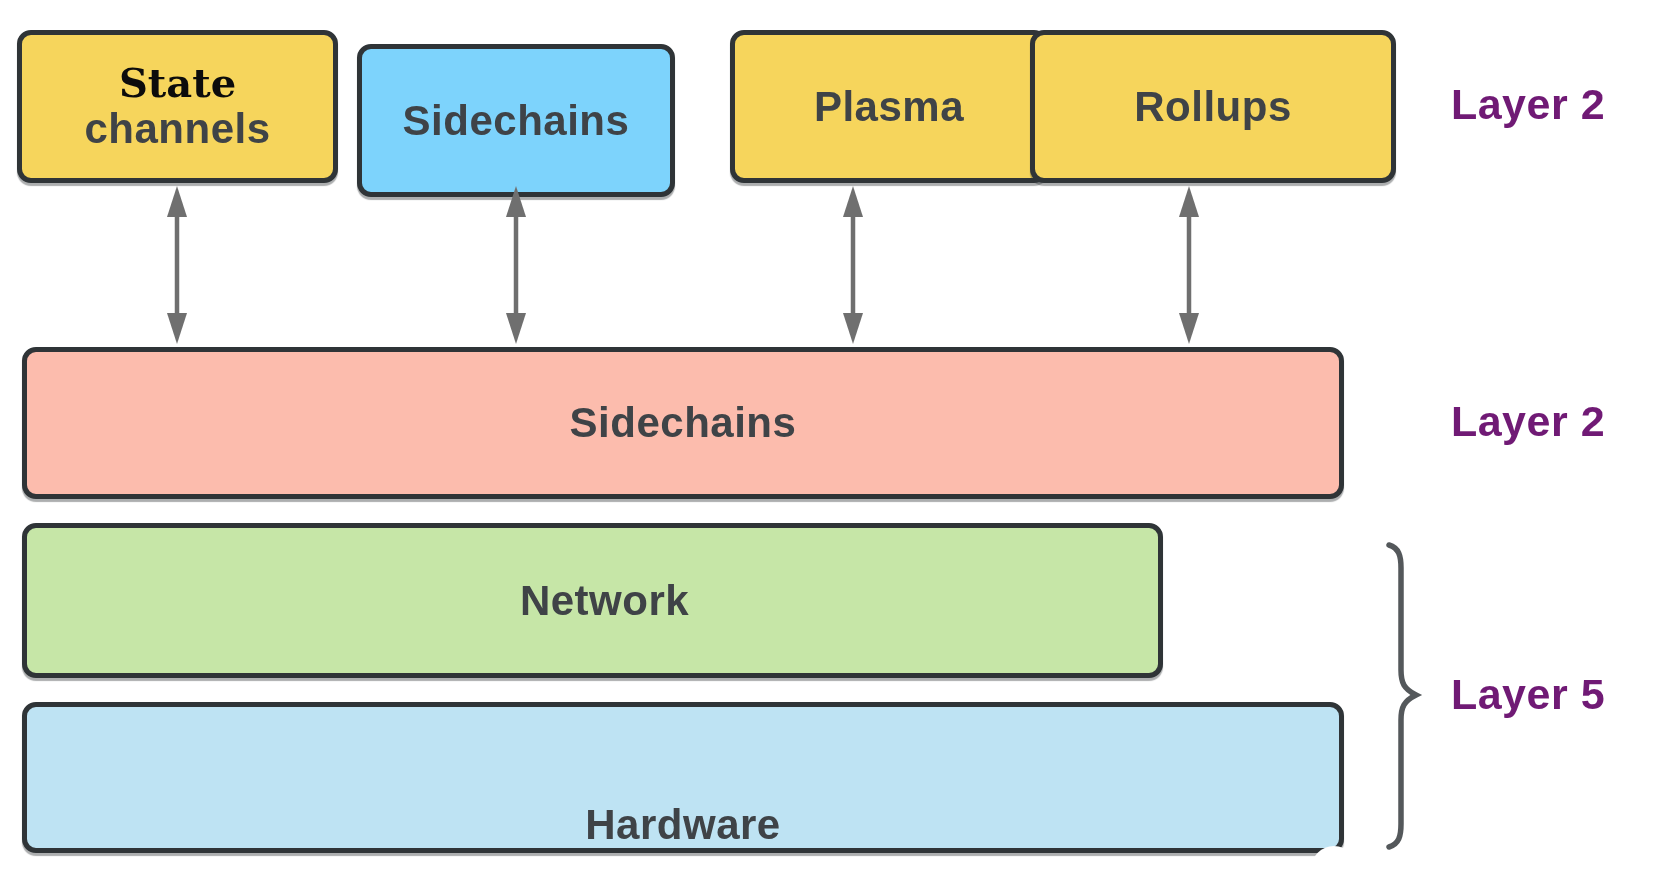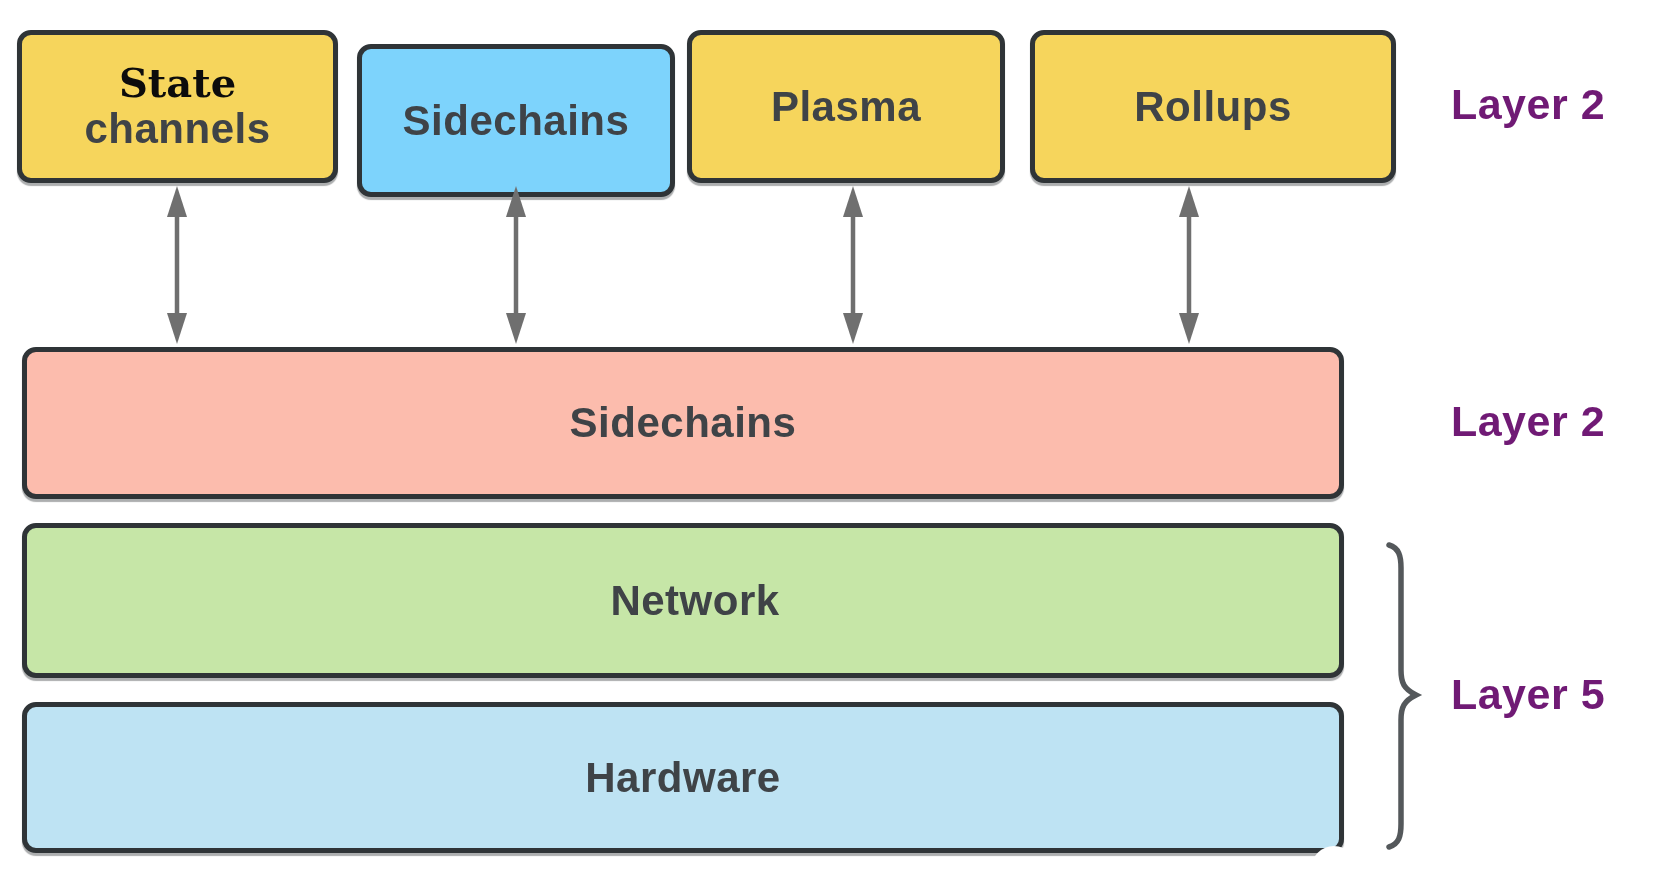--- a/index.html
+++ b/index.html
@@ -82,21 +82,21 @@
     <div class="node-label">
       <span class="serif-word">State</span>
       <span>channels</span>
     </div>
   </div>
 
   <div class="box" style="left: 357px; top: 44px; width: 318px; height: 153px; background-color: #7dd3fc;">
     <div class="node-label">Sidechains</div>
   </div>
 
-  <div class="box" style="left: 687px; top: 30px; width: 318px; height: 153px; background-color: rgb(246, 213, 92);">
+  <div class="box" style="left: 730px; top: 30px; width: 318px; height: 153px; background-color: rgb(246, 213, 92);">
     <div class="node-label">Plasma</div>
   </div>
 
   <div class="box" style="left: 1030px; top: 30px; width: 366px; height: 153px; background-color: rgb(246, 213, 92);">
     <div class="node-label">Rollups</div>
   </div>
 
   <svg class="arrow" style="left:159px; top:185px;" viewBox="0 0 36 160">
     <line x1="18" y1="27" x2="18" y2="133" stroke="#6F6F6F" stroke-width="4.5"></line>
     <polygon points="18,1 8,32 28,32" fill="#6F6F6F"></polygon>
@@ -118,25 +118,25 @@
   <svg class="arrow" style="left:1171px; top:185px;" viewBox="0 0 36 160">
     <line x1="18" y1="27" x2="18" y2="133" stroke="#6F6F6F" stroke-width="4.5"></line>
     <polygon points="18,1 8,32 28,32" fill="#6F6F6F"></polygon>
     <polygon points="18,159 8,128 28,128" fill="#6F6F6F"></polygon>
   </svg>
 
   <div class="box" style="left: 22px; top: 347px; width: 1322px; height: 152px; background-color: rgb(252, 188, 173);">
     <div class="node-label">Sidechains</div>
   </div>
 
-  <div class="box" style="left: 22px; top: 523px; width: 1322px; height: 155px; background-color: rgb(198, 230, 167); padding-left: 24px;">
+  <div class="box" style="left: 22px; top: 523px; width: 1141px; height: 155px; background-color: rgb(198, 230, 167); padding-left: 24px;">
     <div class="node-label">Network</div>
   </div>
 
-  <div class="box" style="left: 22px; top: 702px; width: 1322px; height: 151px; background-color: rgb(190, 227, 243);">
+  <div class="box" style="left: 22px; top: 702px; width: 1322px; height: 151px; background-color: rgb(190, 227, 243); align-items: flex-end;">
     <div class="node-label">Hardware</div>
   </div>
 
   <div class="watermark-dot"></div>
 
   <svg class="brace" viewBox="0 0 42 308">
     <path d="M7,3 C17,6 19,14 19,26 L19,128 C19,141 22,147 34,153 C22,159 19,165 19,178 L19,282 C19,294 17,302 7,305" fill="none" stroke="#54585B" stroke-width="5.5" stroke-linecap="round"></path>
   </svg>
 
   <div class="layer-label" style="left:1438px; top:80px;">Layer 2</div>

